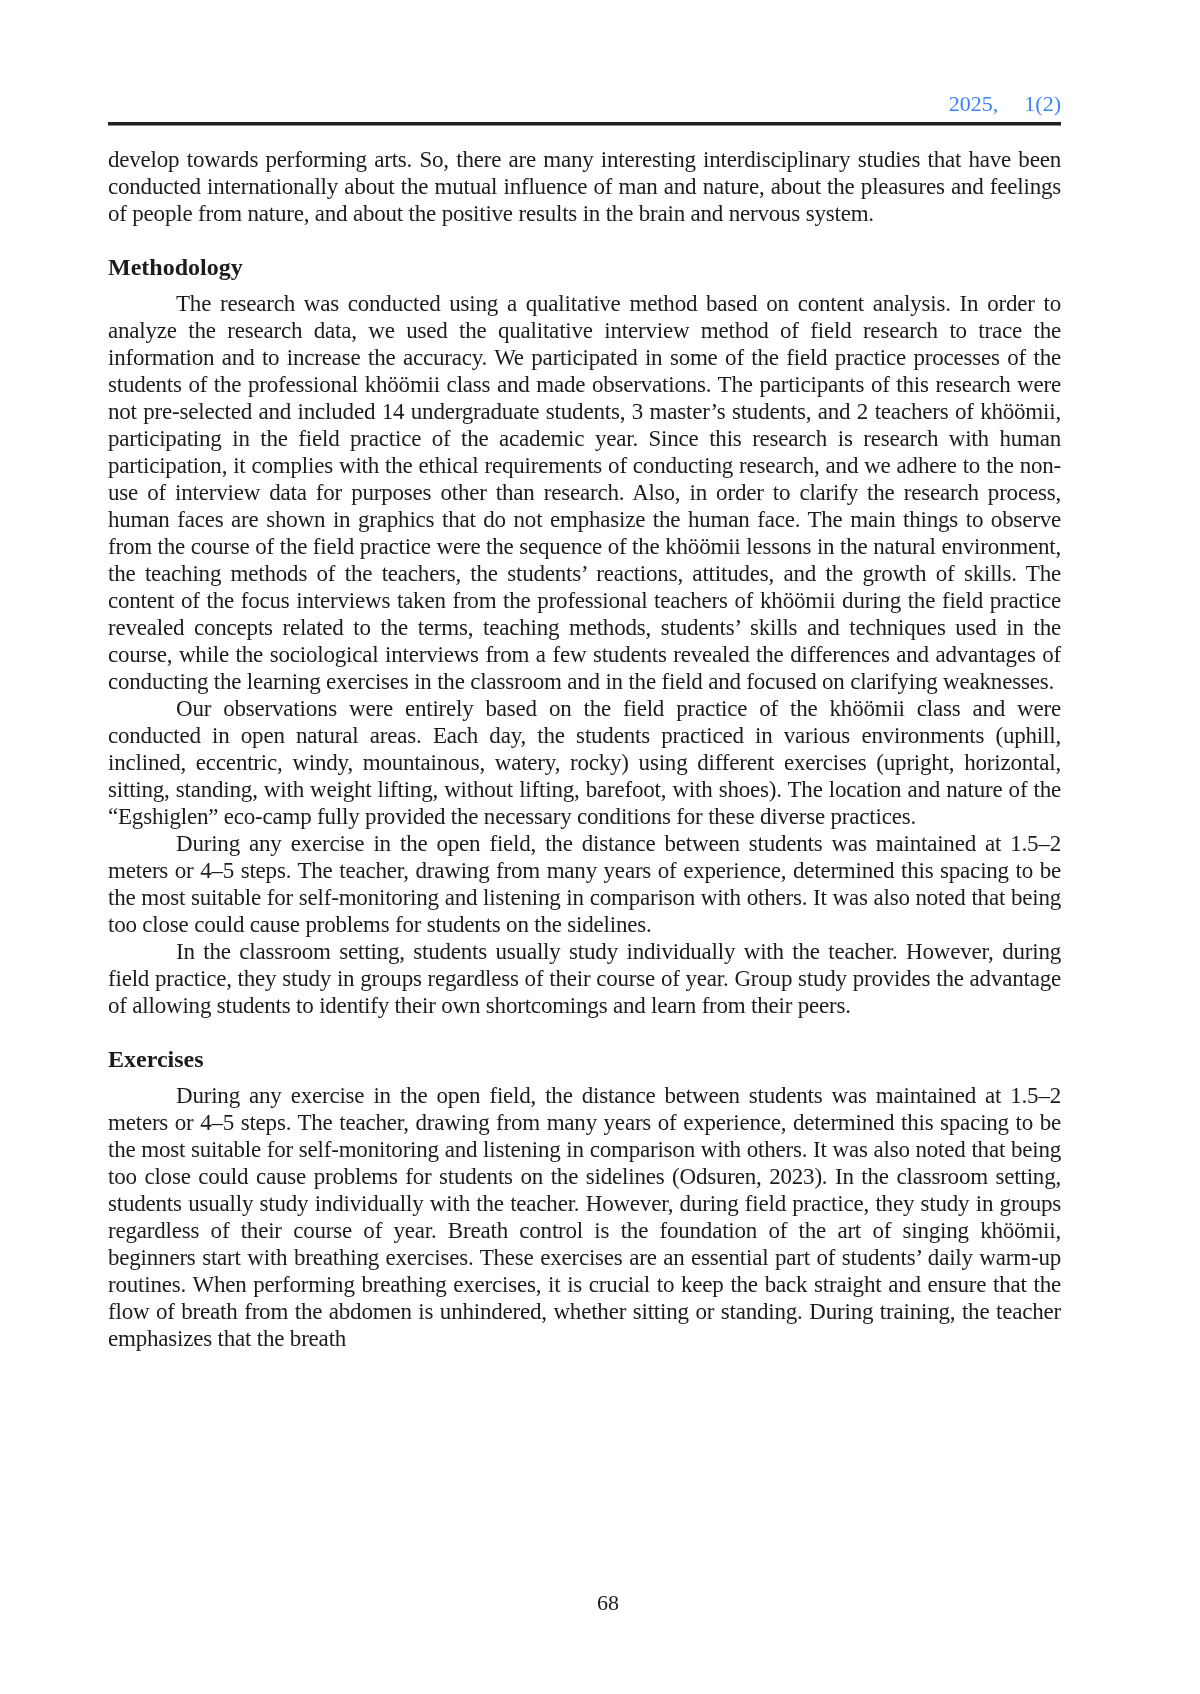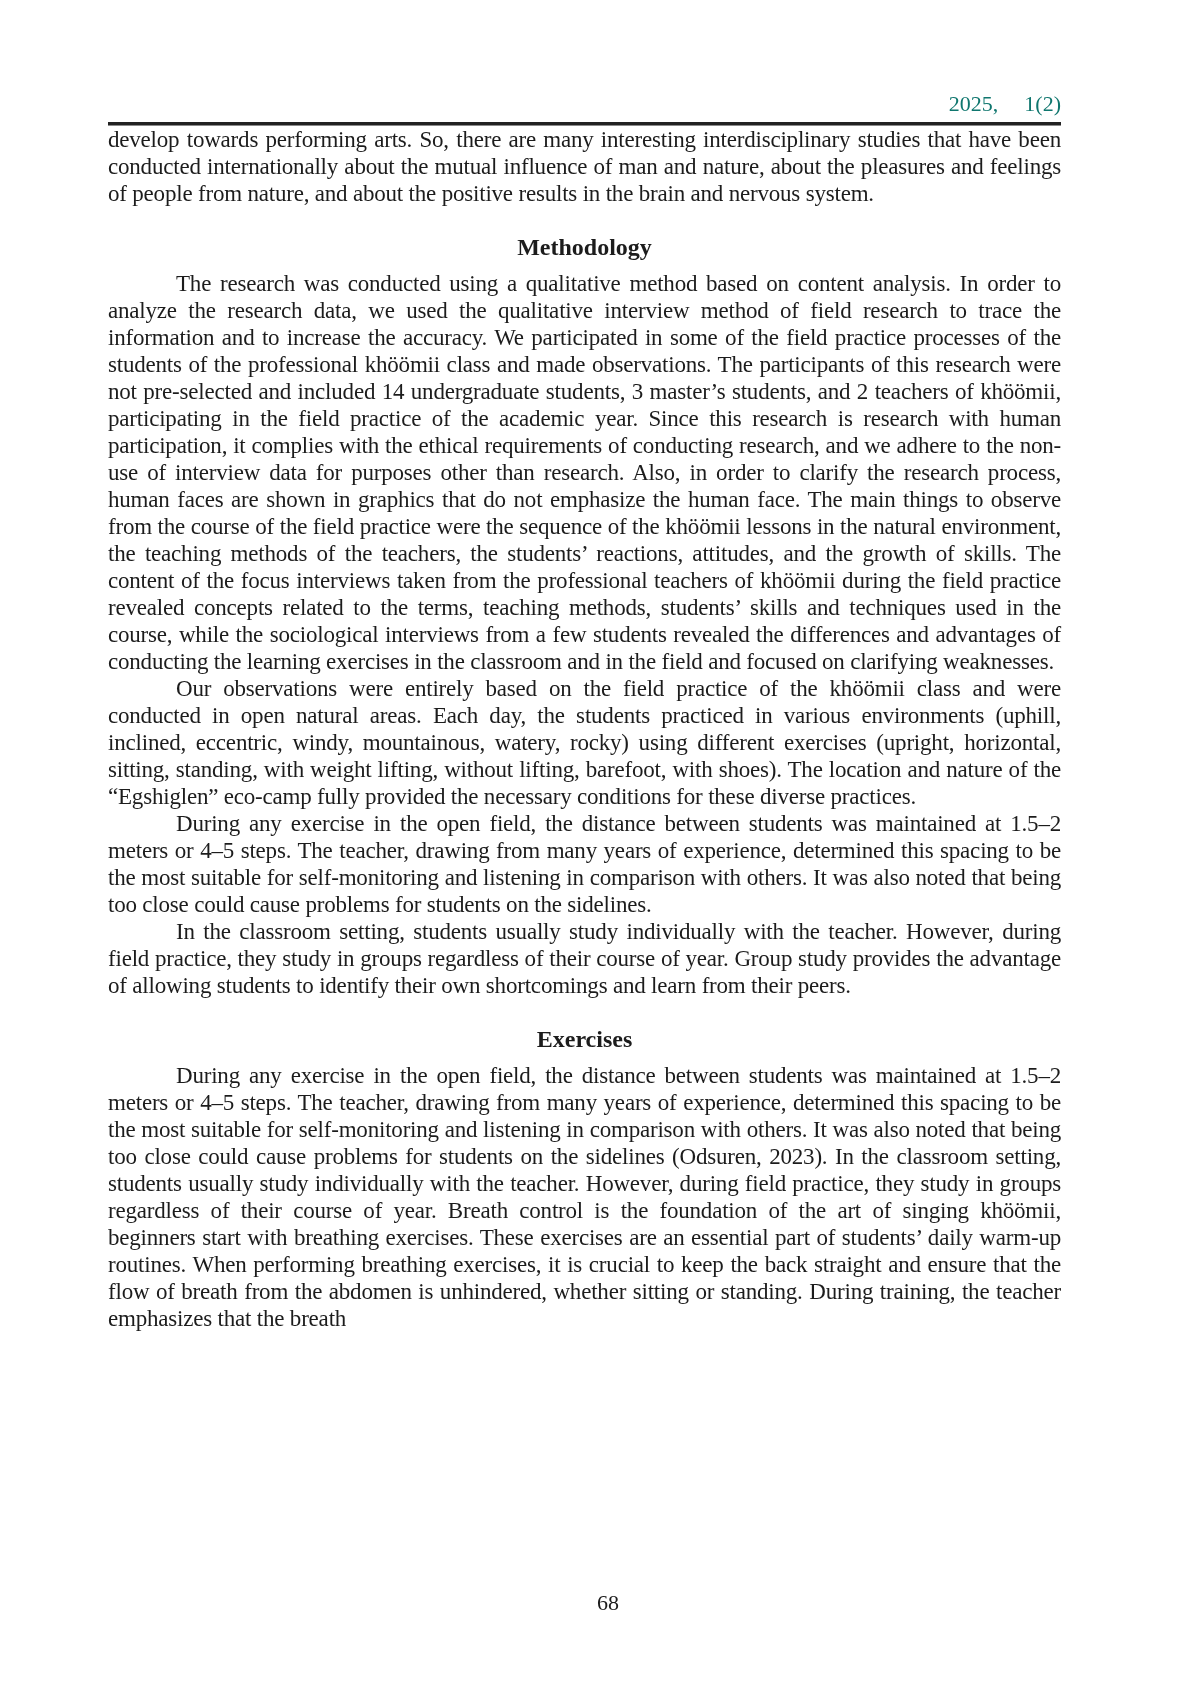--- a/index.html
+++ b/index.html
@@ -15,46 +15,47 @@
     margin: 0 auto;
     background: #ffffff;
     padding: 92px 139px 0 108px;
   }
   
   .page-header { width: 100%; }
   .header-text {
     text-align: right;
     font-size: 22px;
     line-height: 24px;
-    color: #0f766e;
+    color: #3b82f6;
   }
   .header-text .issue { margin-left: 26px; }
   .header-rule {
     margin-top: 6px;
     height: 4px;
     background: #222222;
     border-bottom: 1px solid #8a8a8a;
   }
   
   .page-body {
+    margin-top: 20px;
     font-size: 23px;
     line-height: 27px;
     letter-spacing: -0.2px;
     text-align: justify;
   }
   .page-body p {
     text-indent: 68px;
     margin: 0;
   }
   .page-body p.no-indent { text-indent: 0; }
   .section-heading {
     font-size: 24px;
     line-height: 27px;
     font-weight: bold;
-    text-align: center;
+    text-align: left;
     text-indent: 0;
     margin-top: 27px;
     margin-bottom: 9px;
     letter-spacing: 0;
   }
   
   .page-footer {
     position: absolute;
     left: 8px;
     bottom: 78px;

